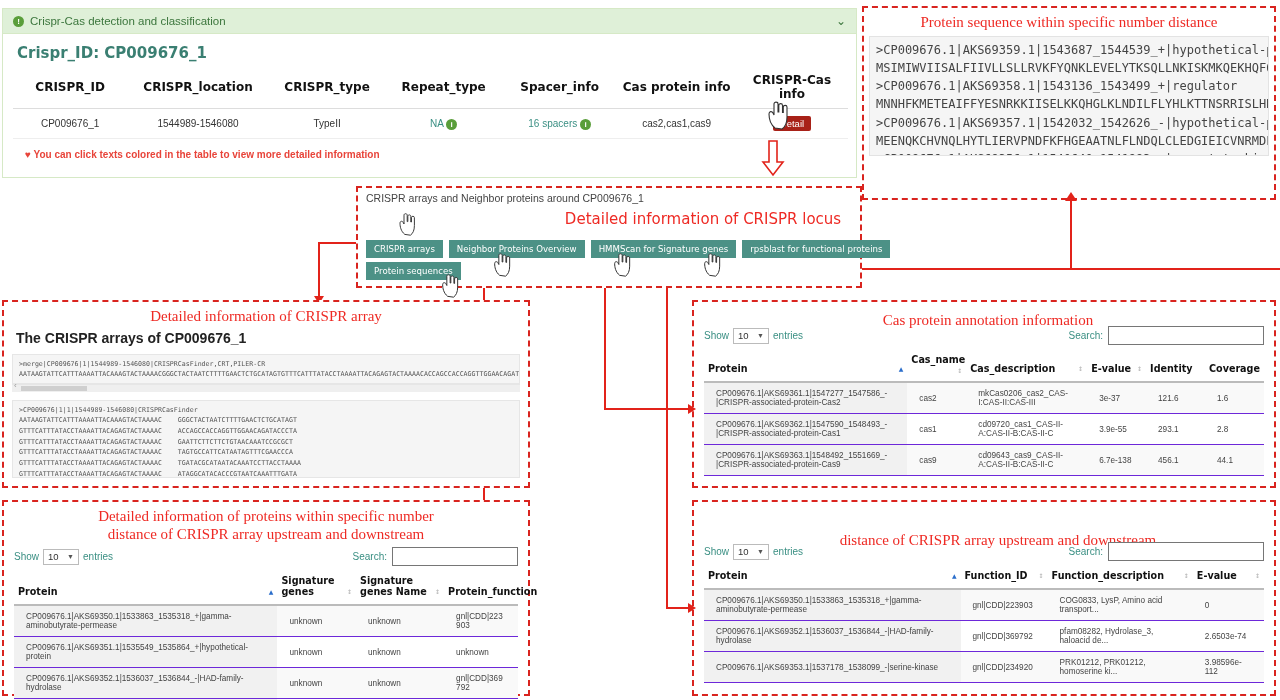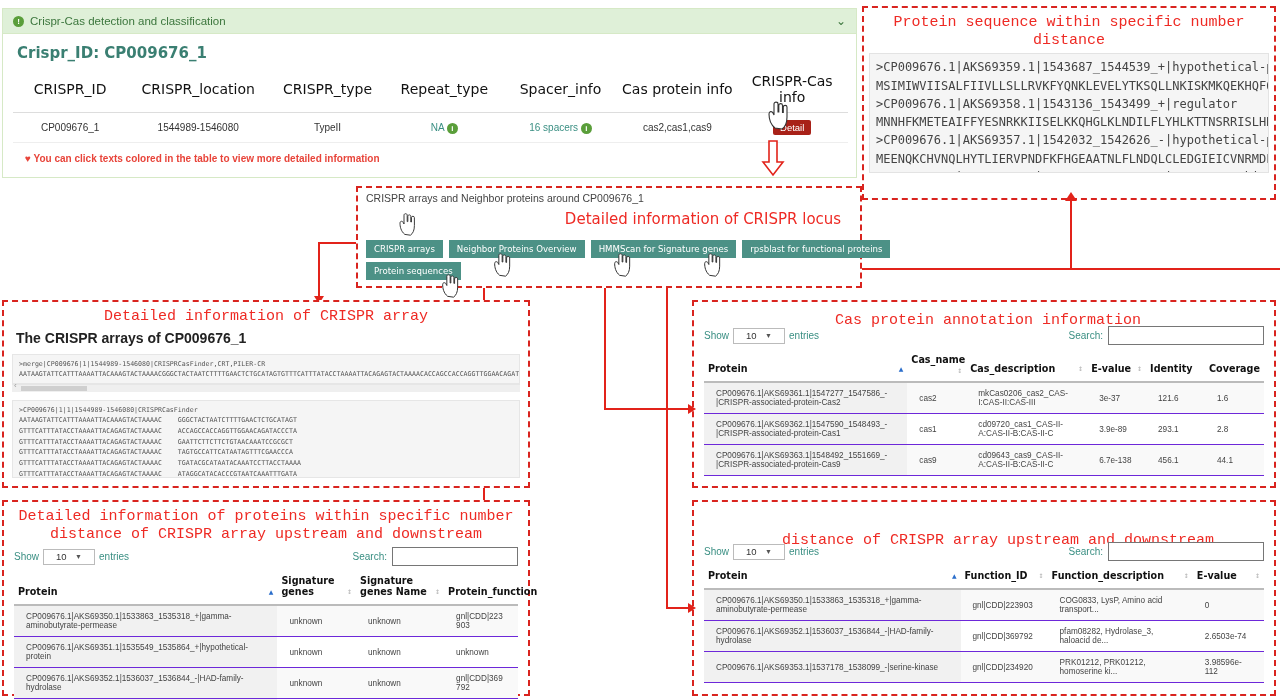--- a/index.html
+++ b/index.html
@@ -21,21 +21,21 @@
     background:#fff;
     box-sizing:border-box;
     z-index:4;
   }
   .anno-title{
     color:#ee2a24;
     font-size:15px;
     text-align:center;
     line-height:1.18;
     padding:6px 4px 2px 4px;
-    font-family:Liberation Mono, monospace;
+    font-family:Liberation Serif, serif;
     font-weight:400;
     position:relative;
     z-index:6;
   }
 
   
   .panel-top{
     position:absolute;left:2px;top:8px;width:855px;height:170px;
     background:#fff;border:1px solid #d6e9c6;box-sizing:border-box;
     z-index:2;
@@ -53,21 +53,21 @@
     background:#5a9e3a;color:#fff;font-size:8px;line-height:11px;
     text-align:center;font-weight:bold;
   }
   .caret{font-size:12px;color:#3c763d;}
   .crispr-id{
     color:#3a7f72;font-size:15px;font-weight:bold;
     margin:10px 0 6px 14px;font-family:"DejaVu Sans",sans-serif;
   }
   table.main-tbl{border-collapse:collapse;width:835px;margin-left:10px;}
   table.main-tbl th{
-    font-size:14px;font-weight:normal;color:#111;
+    font-size:12px;font-weight:bold;color:#111;
     padding:5px 3px 7px 3px;text-align:center;
     border-bottom:1px solid #ddd;font-family:"DejaVu Sans",sans-serif;
   }
   table.main-tbl td{
     font-size:10px;color:#333;padding:7px 3px;text-align:center;
     border-bottom:1px solid #eee;
   }
   .link-teal{color:#3a8f83;}
   .btn-detail{
     display:inline-block;background:#a82118;color:#fff;
@@ -140,21 +140,21 @@
 
   
   .dt-top{
     display:flex;justify-content:space-between;align-items:center;
     padding:0 10px;font-size:10px;color:#3a8f83;
     position:relative;z-index:7;
   }
   .dt-top .show{display:flex;align-items:center;gap:4px;}
   .sel-box{
     border:1px solid #bbb;background:#fff;color:#333;
-    font-size:9.5px;padding:0px 12px;min-width:26px;height:14px;
+    font-size:9.5px;padding:0px 4px;min-width:26px;height:14px;
     display:inline-flex;align-items:center;justify-content:space-between;gap:2px;
   }
   .sel-box .cv{font-size:7px;color:#555;}
   .srch{display:flex;align-items:center;gap:5px;}
   .srch-input{
     border:1px solid #767676;background:#fff;width:120px;height:15px;
   }
   .srch-input.wide{width:150px;}
 
   table.dt{
@@ -388,21 +388,21 @@
           <td>cas2</td>
           <td>mkCas0206_cas2_CAS-I:CAS-II:CAS-III</td>
           <td>3e-37</td>
           <td>121.6</td>
           <td>1.6</td>
         </tr>
         <tr>
           <td class="col-hi">CP009676.1|AKS69362.1|1547590_1548493_-|CRISPR-associated-protein-Cas1</td>
           <td>cas1</td>
           <td>cd09720_cas1_CAS-II-A:CAS-II-B:CAS-II-C</td>
-          <td>3.9e-89</td>
+          <td>3.9e-55</td>
           <td>293.1</td>
           <td>2.8</td>
         </tr>
         <tr>
           <td class="col-hi">CP009676.1|AKS69363.1|1548492_1551669_-|CRISPR-associated-protein-Cas9</td>
           <td>cas9</td>
           <td>cd09643_cas9_CAS-II-A:CAS-II-B:CAS-II-C</td>
           <td>6.7e-138</td>
           <td>456.1</td>
           <td>44.1</td>

